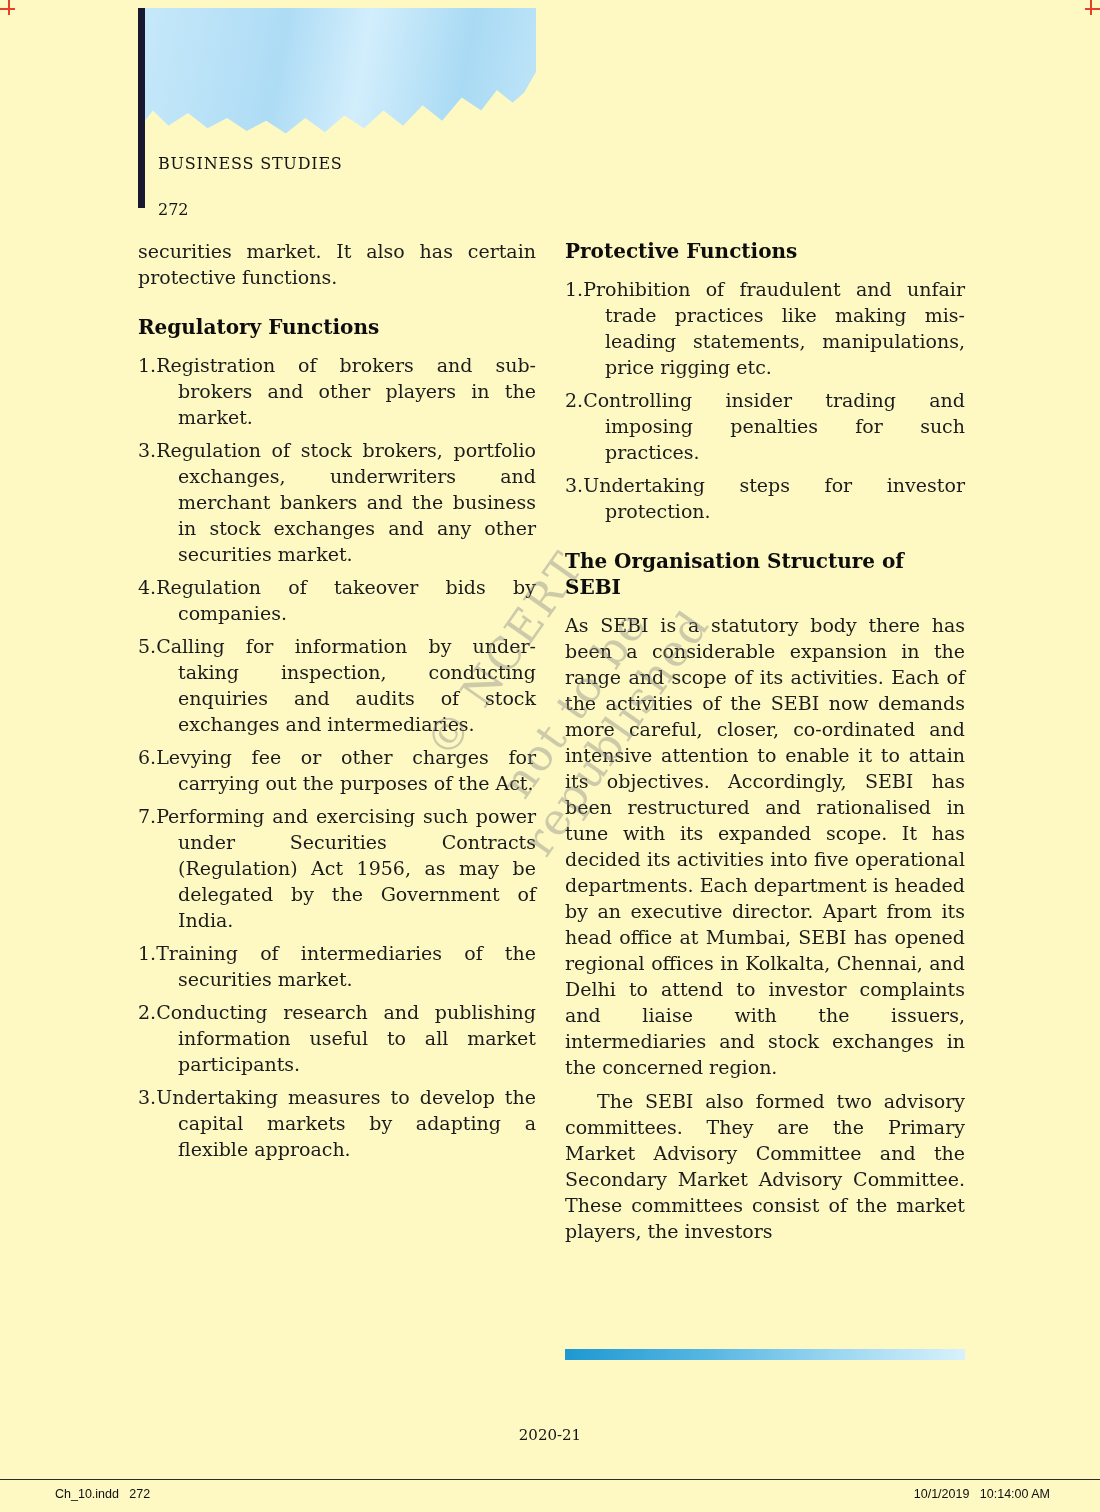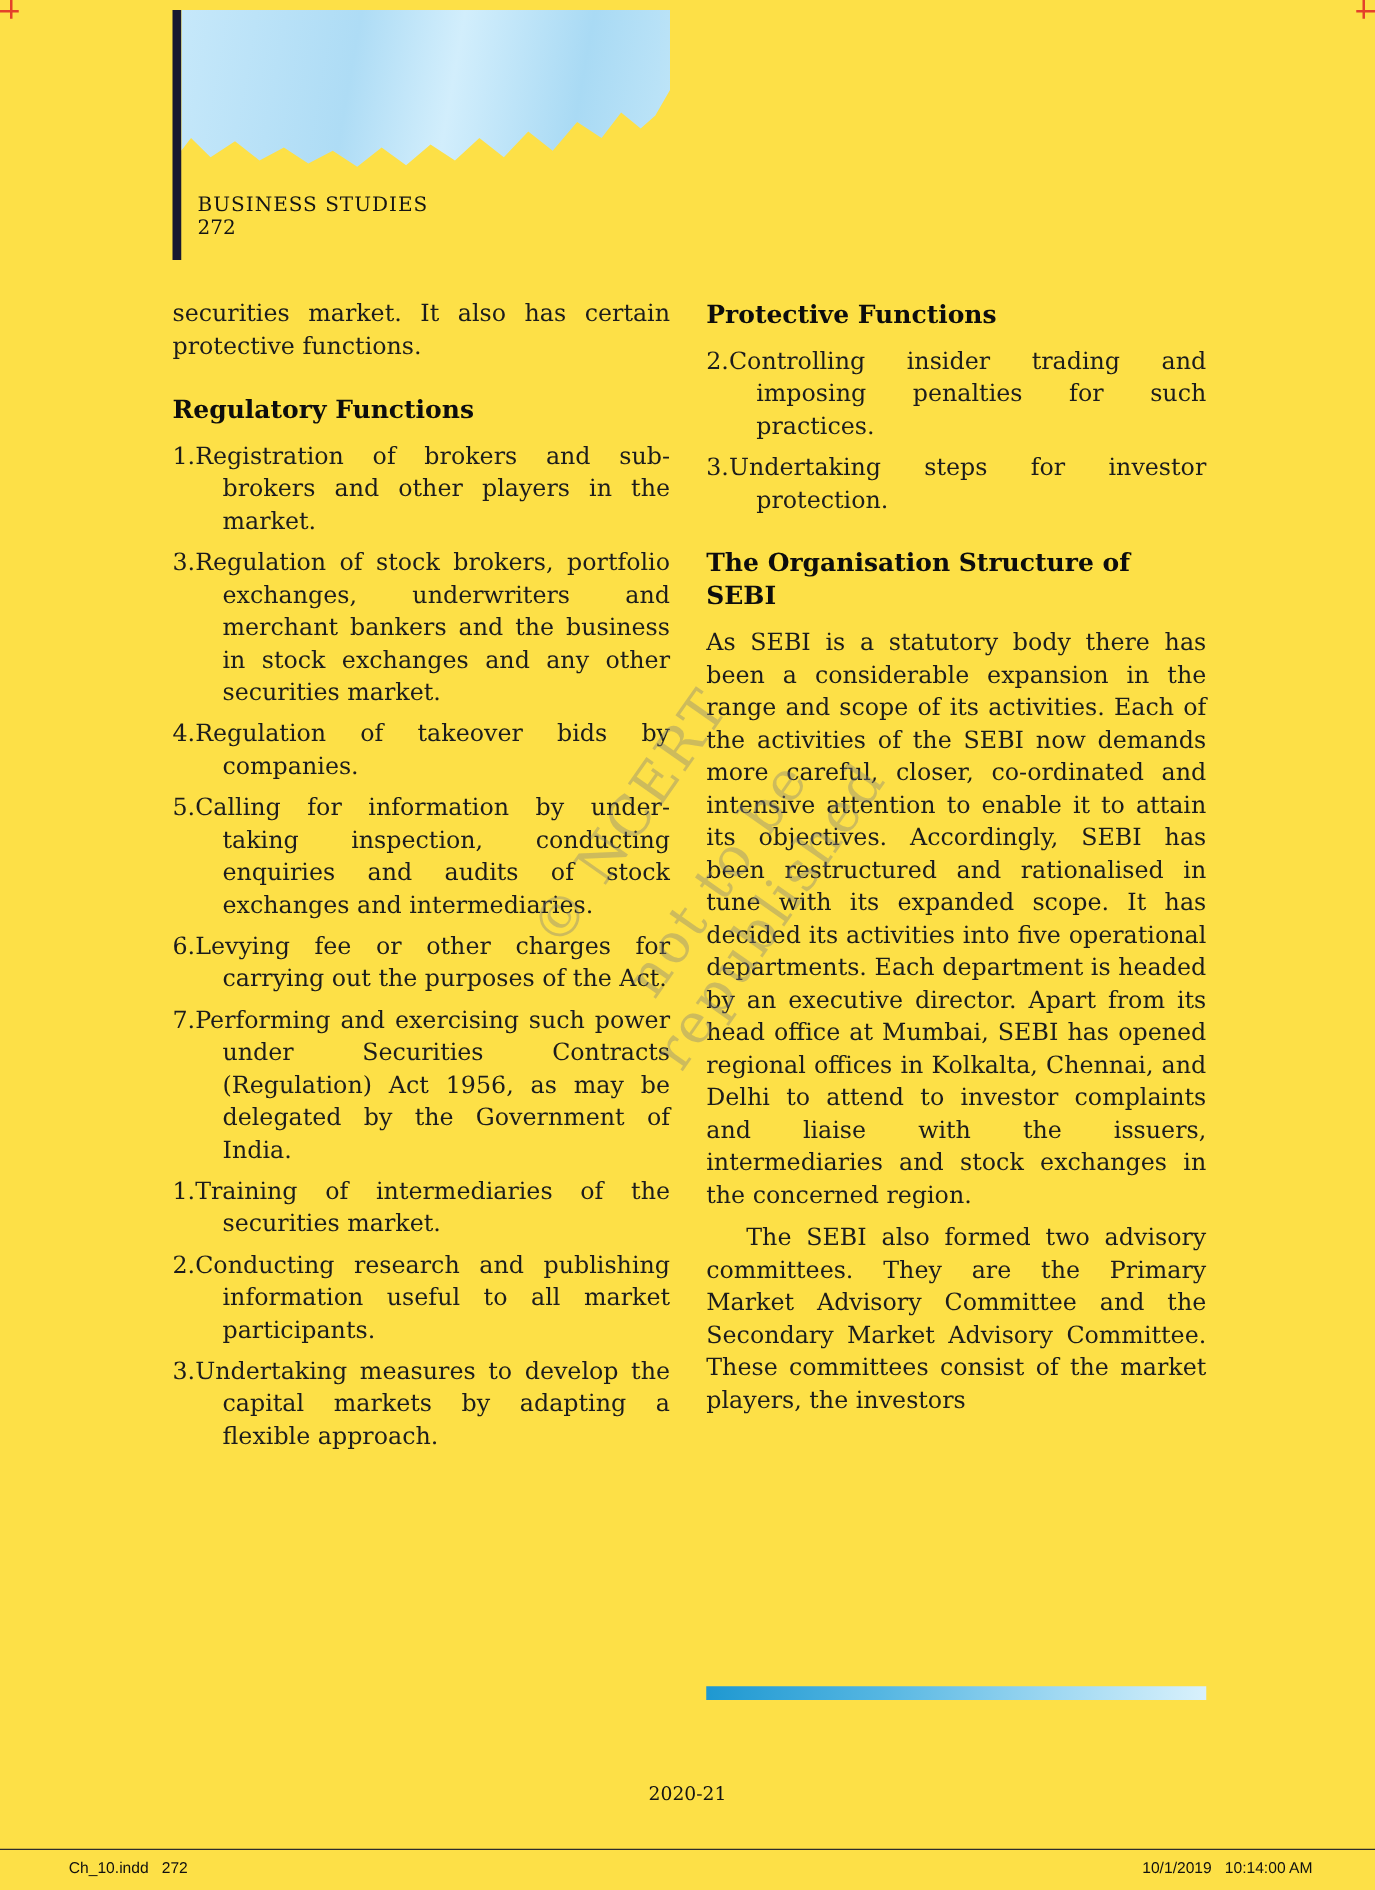--- a/index.html
+++ b/index.html
@@ -1,34 +1,34 @@
 <!DOCTYPE html>
 <html><head>
 <meta charset="utf-8">
 <style>
   * { margin:0; padding:0; box-sizing:border-box; }
   html,body { background:#ffffff; }
   body { font-family:"DejaVu Serif","Liberation Serif",serif; color:#1c1c1c; }
-  .page { position:relative; width:1100px; height:1512px; background:#fde047; overflow:hidden; margin:0 auto; }
+  .page { position:relative; width:1100px; height:1512px; background:#fef9c3; overflow:hidden; margin:0 auto; }
 
   
   .crop { position:absolute; background:#e4412a; }
   .crop-v { width:2px; height:15px; top:0; }
   .crop-h { height:2px; width:15px; top:8px; }
 
   
   .header-graphic { position:absolute; left:138px; top:8px; width:398px; height:202px; }
   .header-bar { position:absolute; left:0; top:0; width:7px; height:200px; background:#181830; }
   .torn-paper {
     position:absolute; left:7px; top:0; width:391px; height:128px;
     background:linear-gradient(100deg,#c6e8fa 0%,#aedcf5 35%,#d2eefc 55%,#a9daf4 80%,#bfe5f8 100%);
     clip-path:polygon(0 0, 100% 0, 100% 50%, 97% 66%, 94% 74%, 90% 64%, 86% 80%, 81% 70%, 76% 88%, 71% 76%, 66% 92%, 61% 80%, 56% 94%, 51% 84%, 46% 97%, 41% 86%, 36% 98%, 31% 88%, 26% 96%, 21% 86%, 16% 94%, 11% 82%, 6% 92%, 2% 80%, 0 88%);
   }
   .book-title { position:absolute; left:20px; top:146px; font-size:16px; letter-spacing:0.8px; color:#141414; }
-  .page-number { position:absolute; left:20px; top:164px; font-size:16px; color:#141414; }
+  .page-number { position:absolute; left:20px; top:192px; font-size:16px; color:#141414; }
 
   
   .col { position:absolute; top:238px; font-size:19px; line-height:26px; text-align:justify; }
   .col-left { left:138px; width:398px; }
   .col-right { left:565px; width:400px; }
   h2.sec { font-size:20px; line-height:26px; font-weight:bold; text-align:left; margin:24px 0 12px 0; color:#0d0d0d; }
   h2.sec.first { margin-top:0; }
   .para { margin-bottom:8px; }
   .para-indent { text-indent:32px; }
   .li { padding-left:40px; text-indent:-40px; margin-bottom:7px; }
@@ -88,20 +88,21 @@
     <p class="li"><span class="num">6.</span><span>Levying fee or other charges for carrying out the purposes of the Act.</span></p>
     <p class="li"><span class="num">7.</span><span>Performing and exercising such power under Securities Contracts (Regulation) Act 1956, as may be delegated by the Government of India.</span></p>
 
     <p class="li"><span class="num">1.</span><span>Training of intermediaries of the securities market.</span></p>
     <p class="li"><span class="num">2.</span><span>Conducting research and publishing information useful to all market participants.</span></p>
     <p class="li"><span class="num">3.</span><span>Undertaking measures to develop the capital markets by adapting a flexible approach.</span></p>
   </div>
 
   <div class="col col-right">
     <h2 class="sec first">Protective Functions</h2>
+    <p class="li"><span class="num">1.</span><span>Prohibition of fraudulent and unfair trade practices like making mis-leading statements, manipulations, price rigging etc.</span></p>
     <p class="li"><span class="num">2.</span><span>Controlling insider trading and imposing penalties for such practices.</span></p>
     <p class="li"><span class="num">3.</span><span>Undertaking steps for investor protection.</span></p>
 
     <h2 class="sec">The Organisation Structure of SEBI</h2>
     <p class="para">As SEBI is a statutory body there has been a considerable expansion in the range and scope of its activities. Each of the activities of the SEBI now demands more careful, closer, co-ordinated and intensive attention to enable it to attain its objectives. Accordingly, SEBI has been restructured and rationalised in tune with its expanded scope. It has decided its activities into five operational departments. Each department is headed by an executive director. Apart from its head office at Mumbai, SEBI has opened regional offices in Kolkalta, Chennai, and Delhi to attend to investor complaints and liaise with the issuers, intermediaries and stock exchanges in the concerned region.</p>
     <p class="para para-indent">The SEBI also formed two advisory committees. They are the Primary Market Advisory Committee and the Secondary Market Advisory Committee. These committees consist of the market players, the investors</p>
   </div>
 
   <div class="divider-bar"></div>
 

